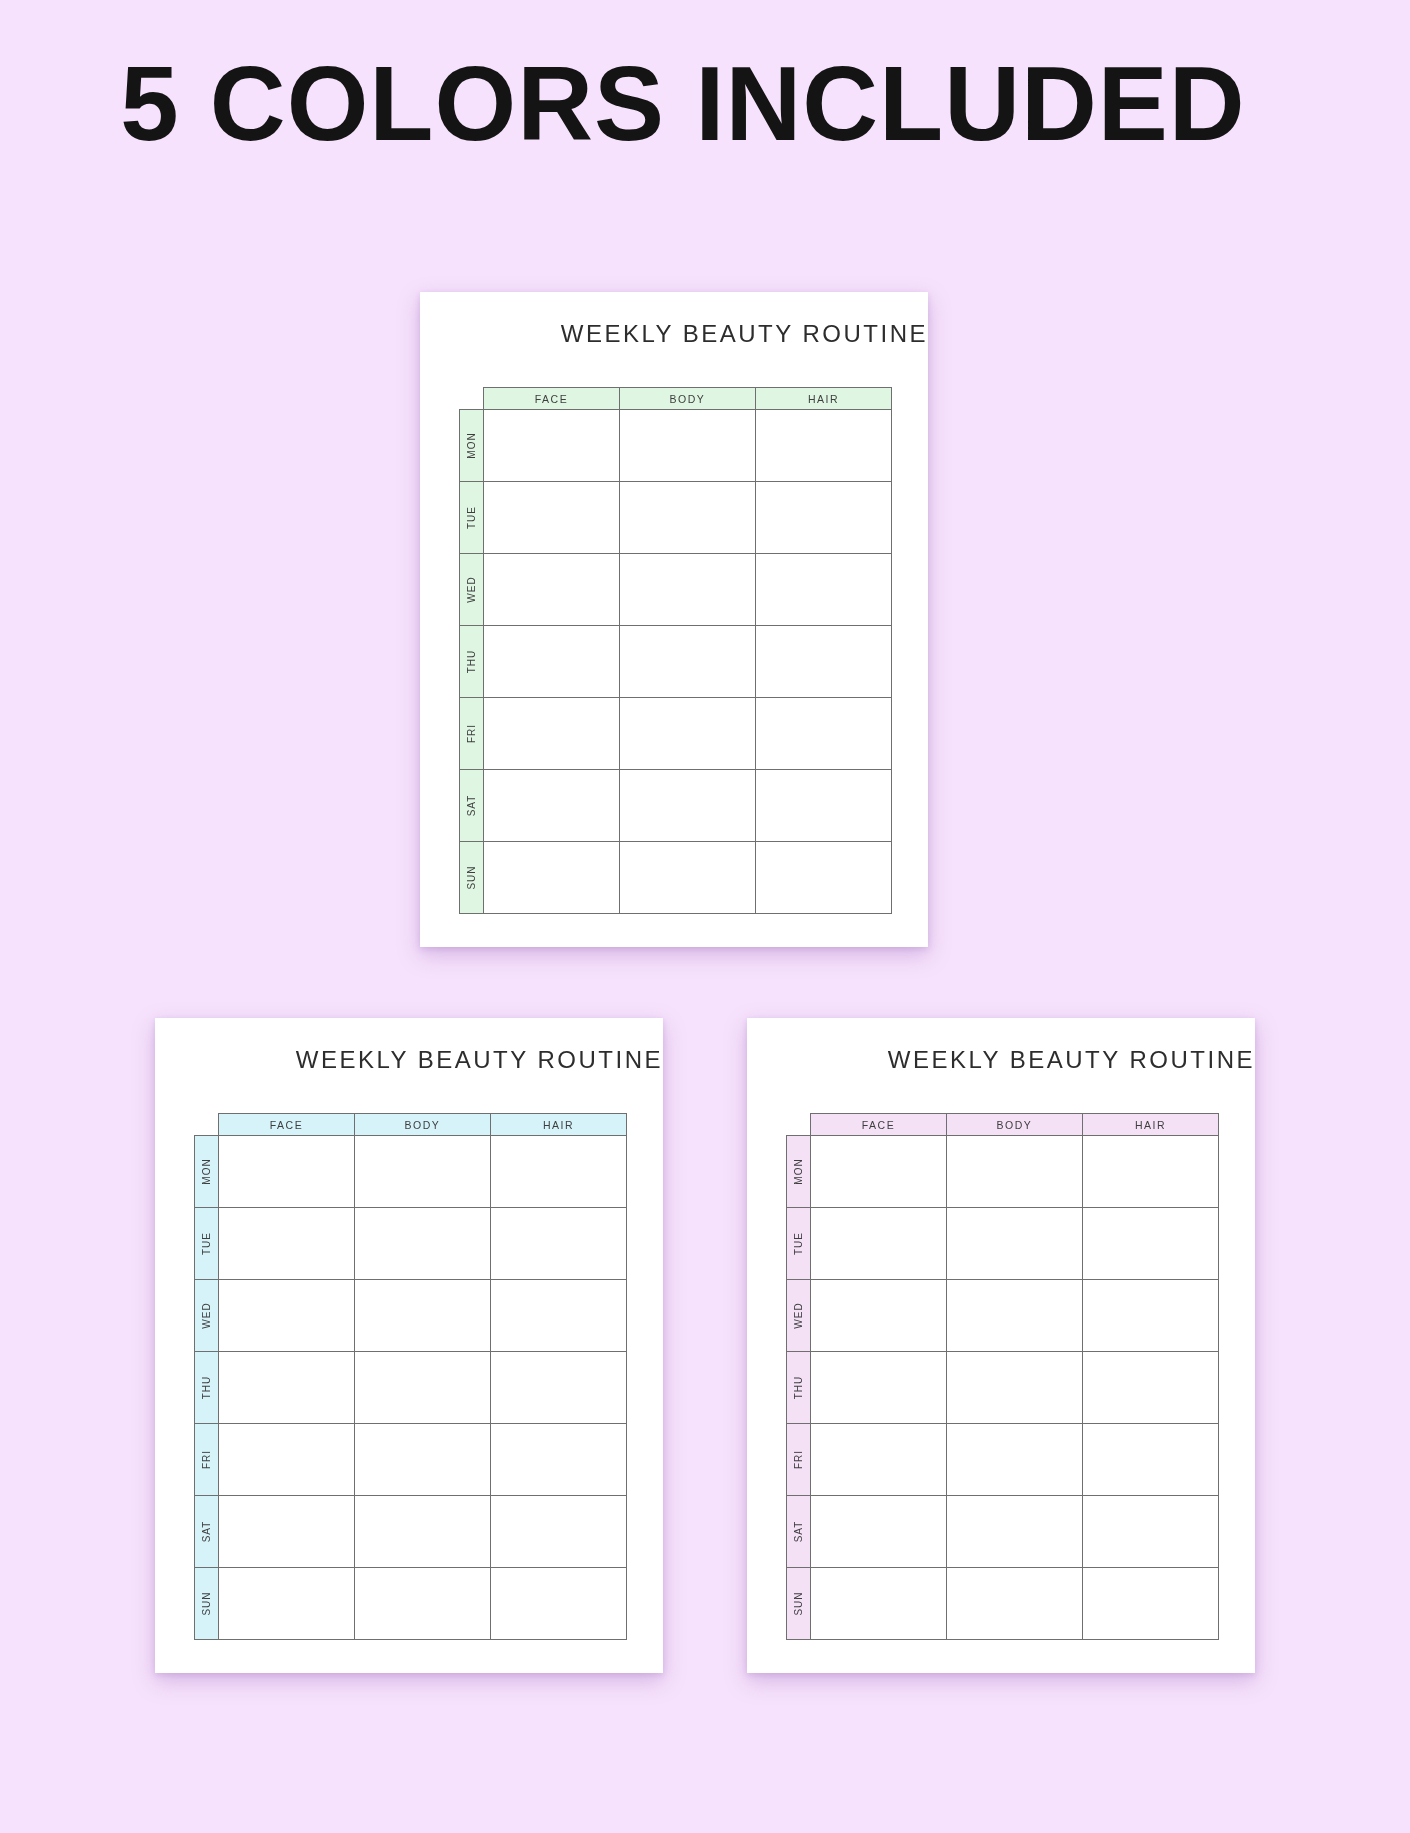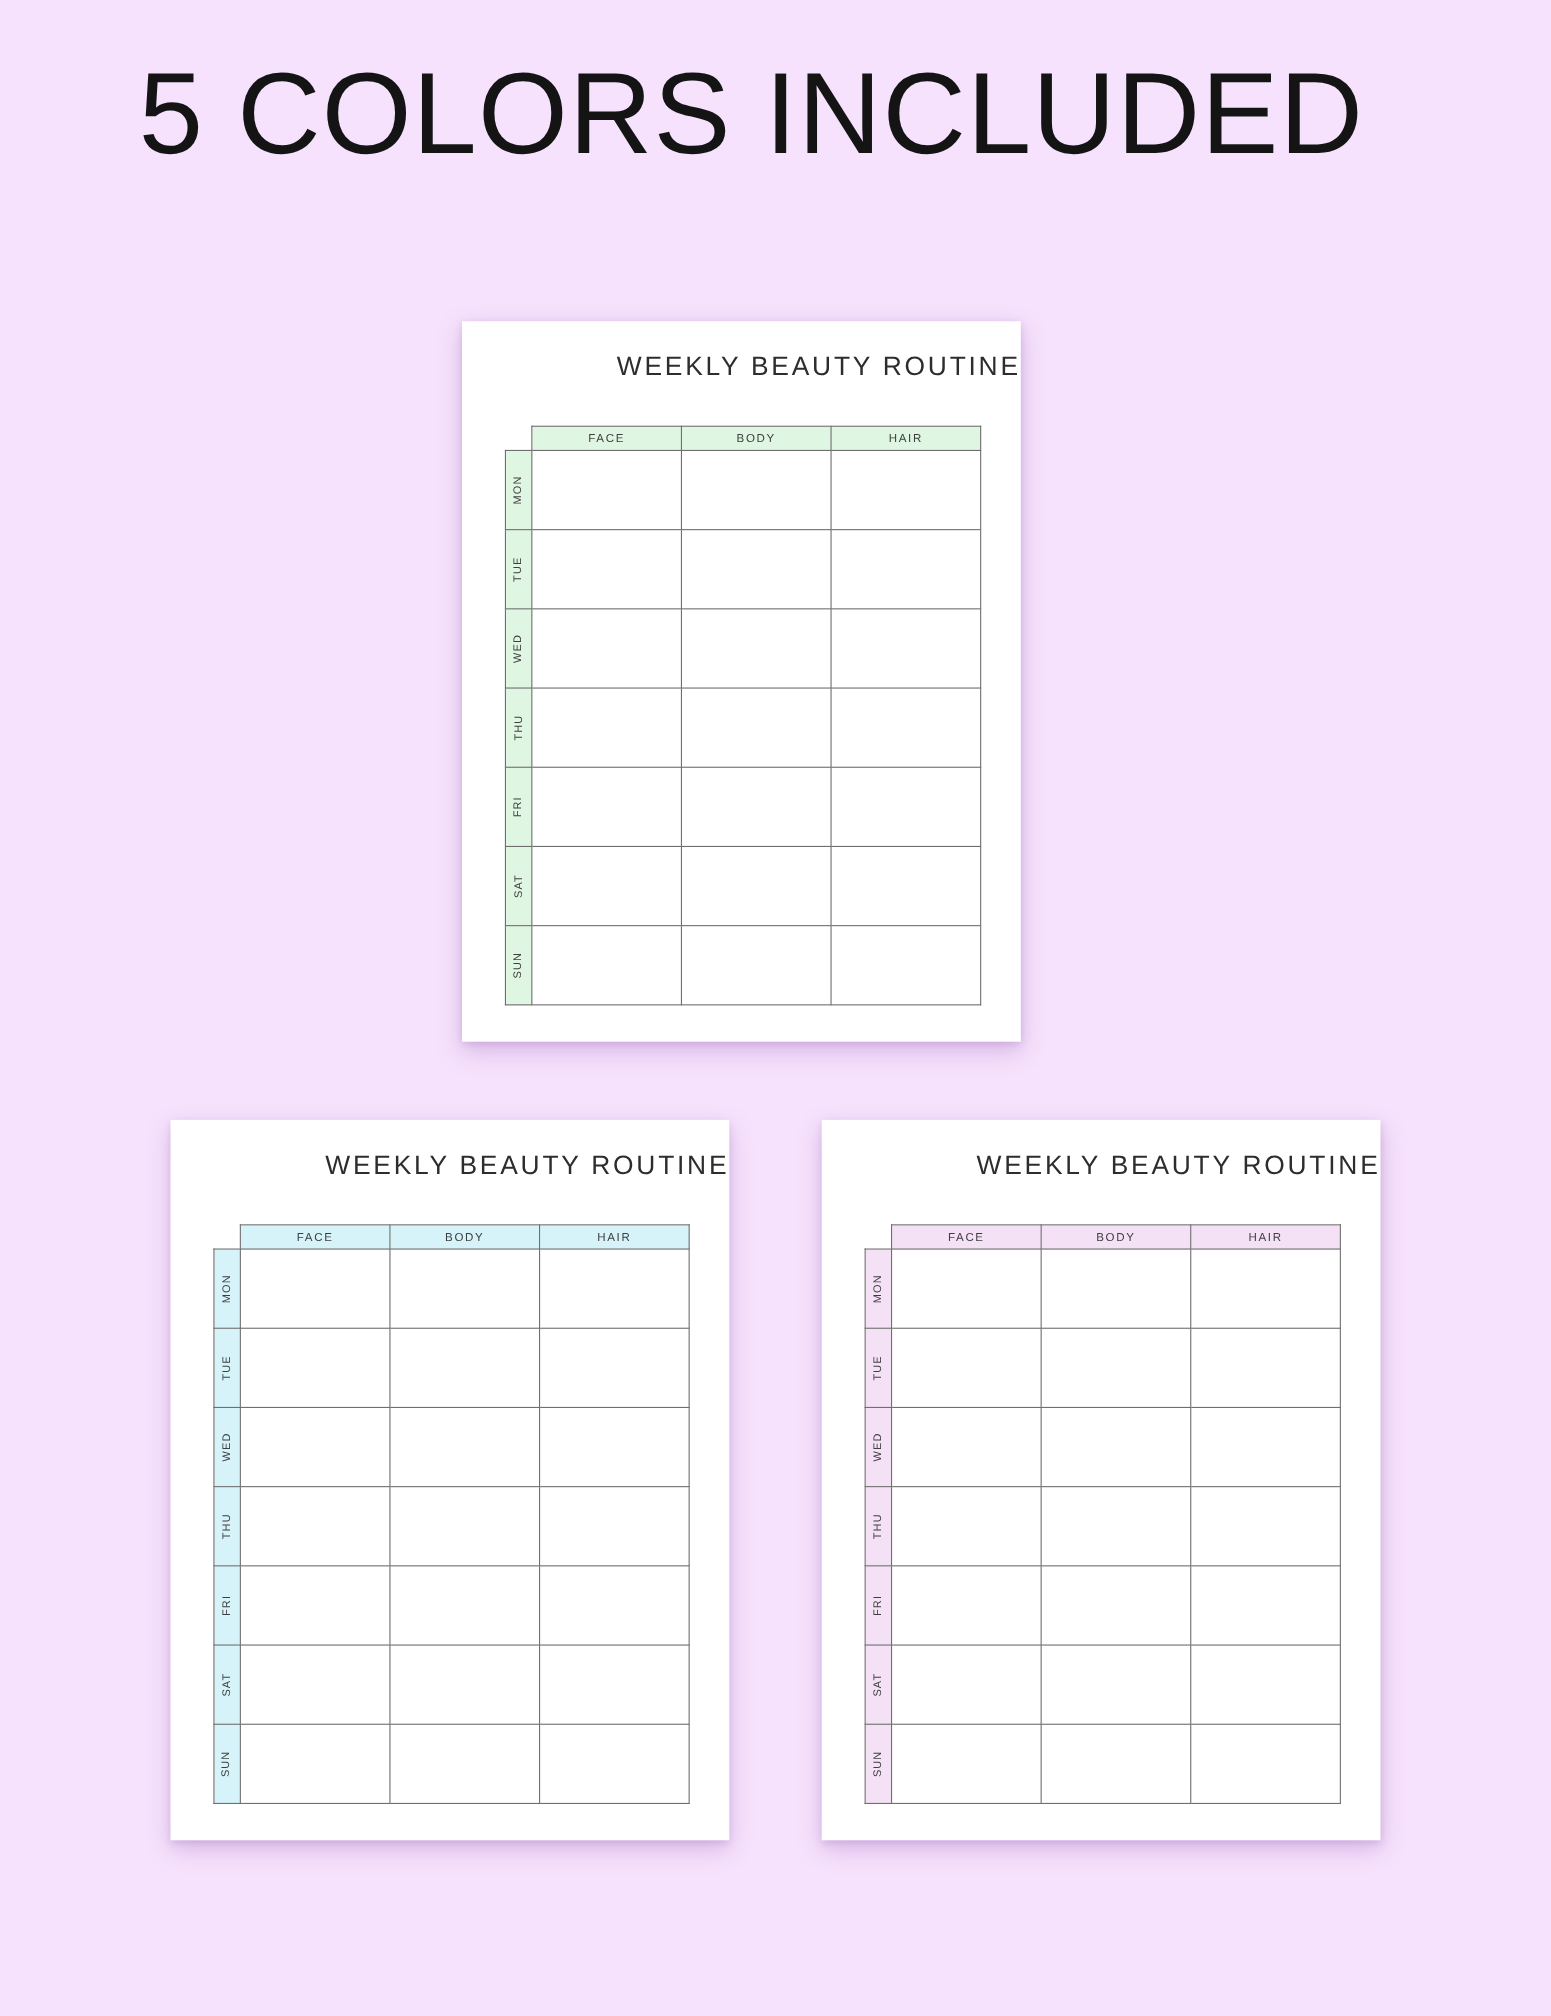--- a/index.html
+++ b/index.html
@@ -9,21 +9,21 @@
     background: #F6E2FC;
     font-family: "Liberation Sans", sans-serif;
     overflow: hidden;
   }
   .page-title {
     position: absolute;
     top: 44px;
     left: 683px;
     transform: translateX(-50%);
     font-size: 105px;
-    font-weight: 400;
+    font-weight: 700;
     letter-spacing: 1px;
     color: #141414;
     white-space: nowrap;
   }
   .card {
     position: absolute;
     width: 508px;
     height: 655px;
     background: #ffffff;
     box-shadow: 0 8px 20px rgba(167,118,194,0.40), 0 2px 6px rgba(167,118,194,0.28);

